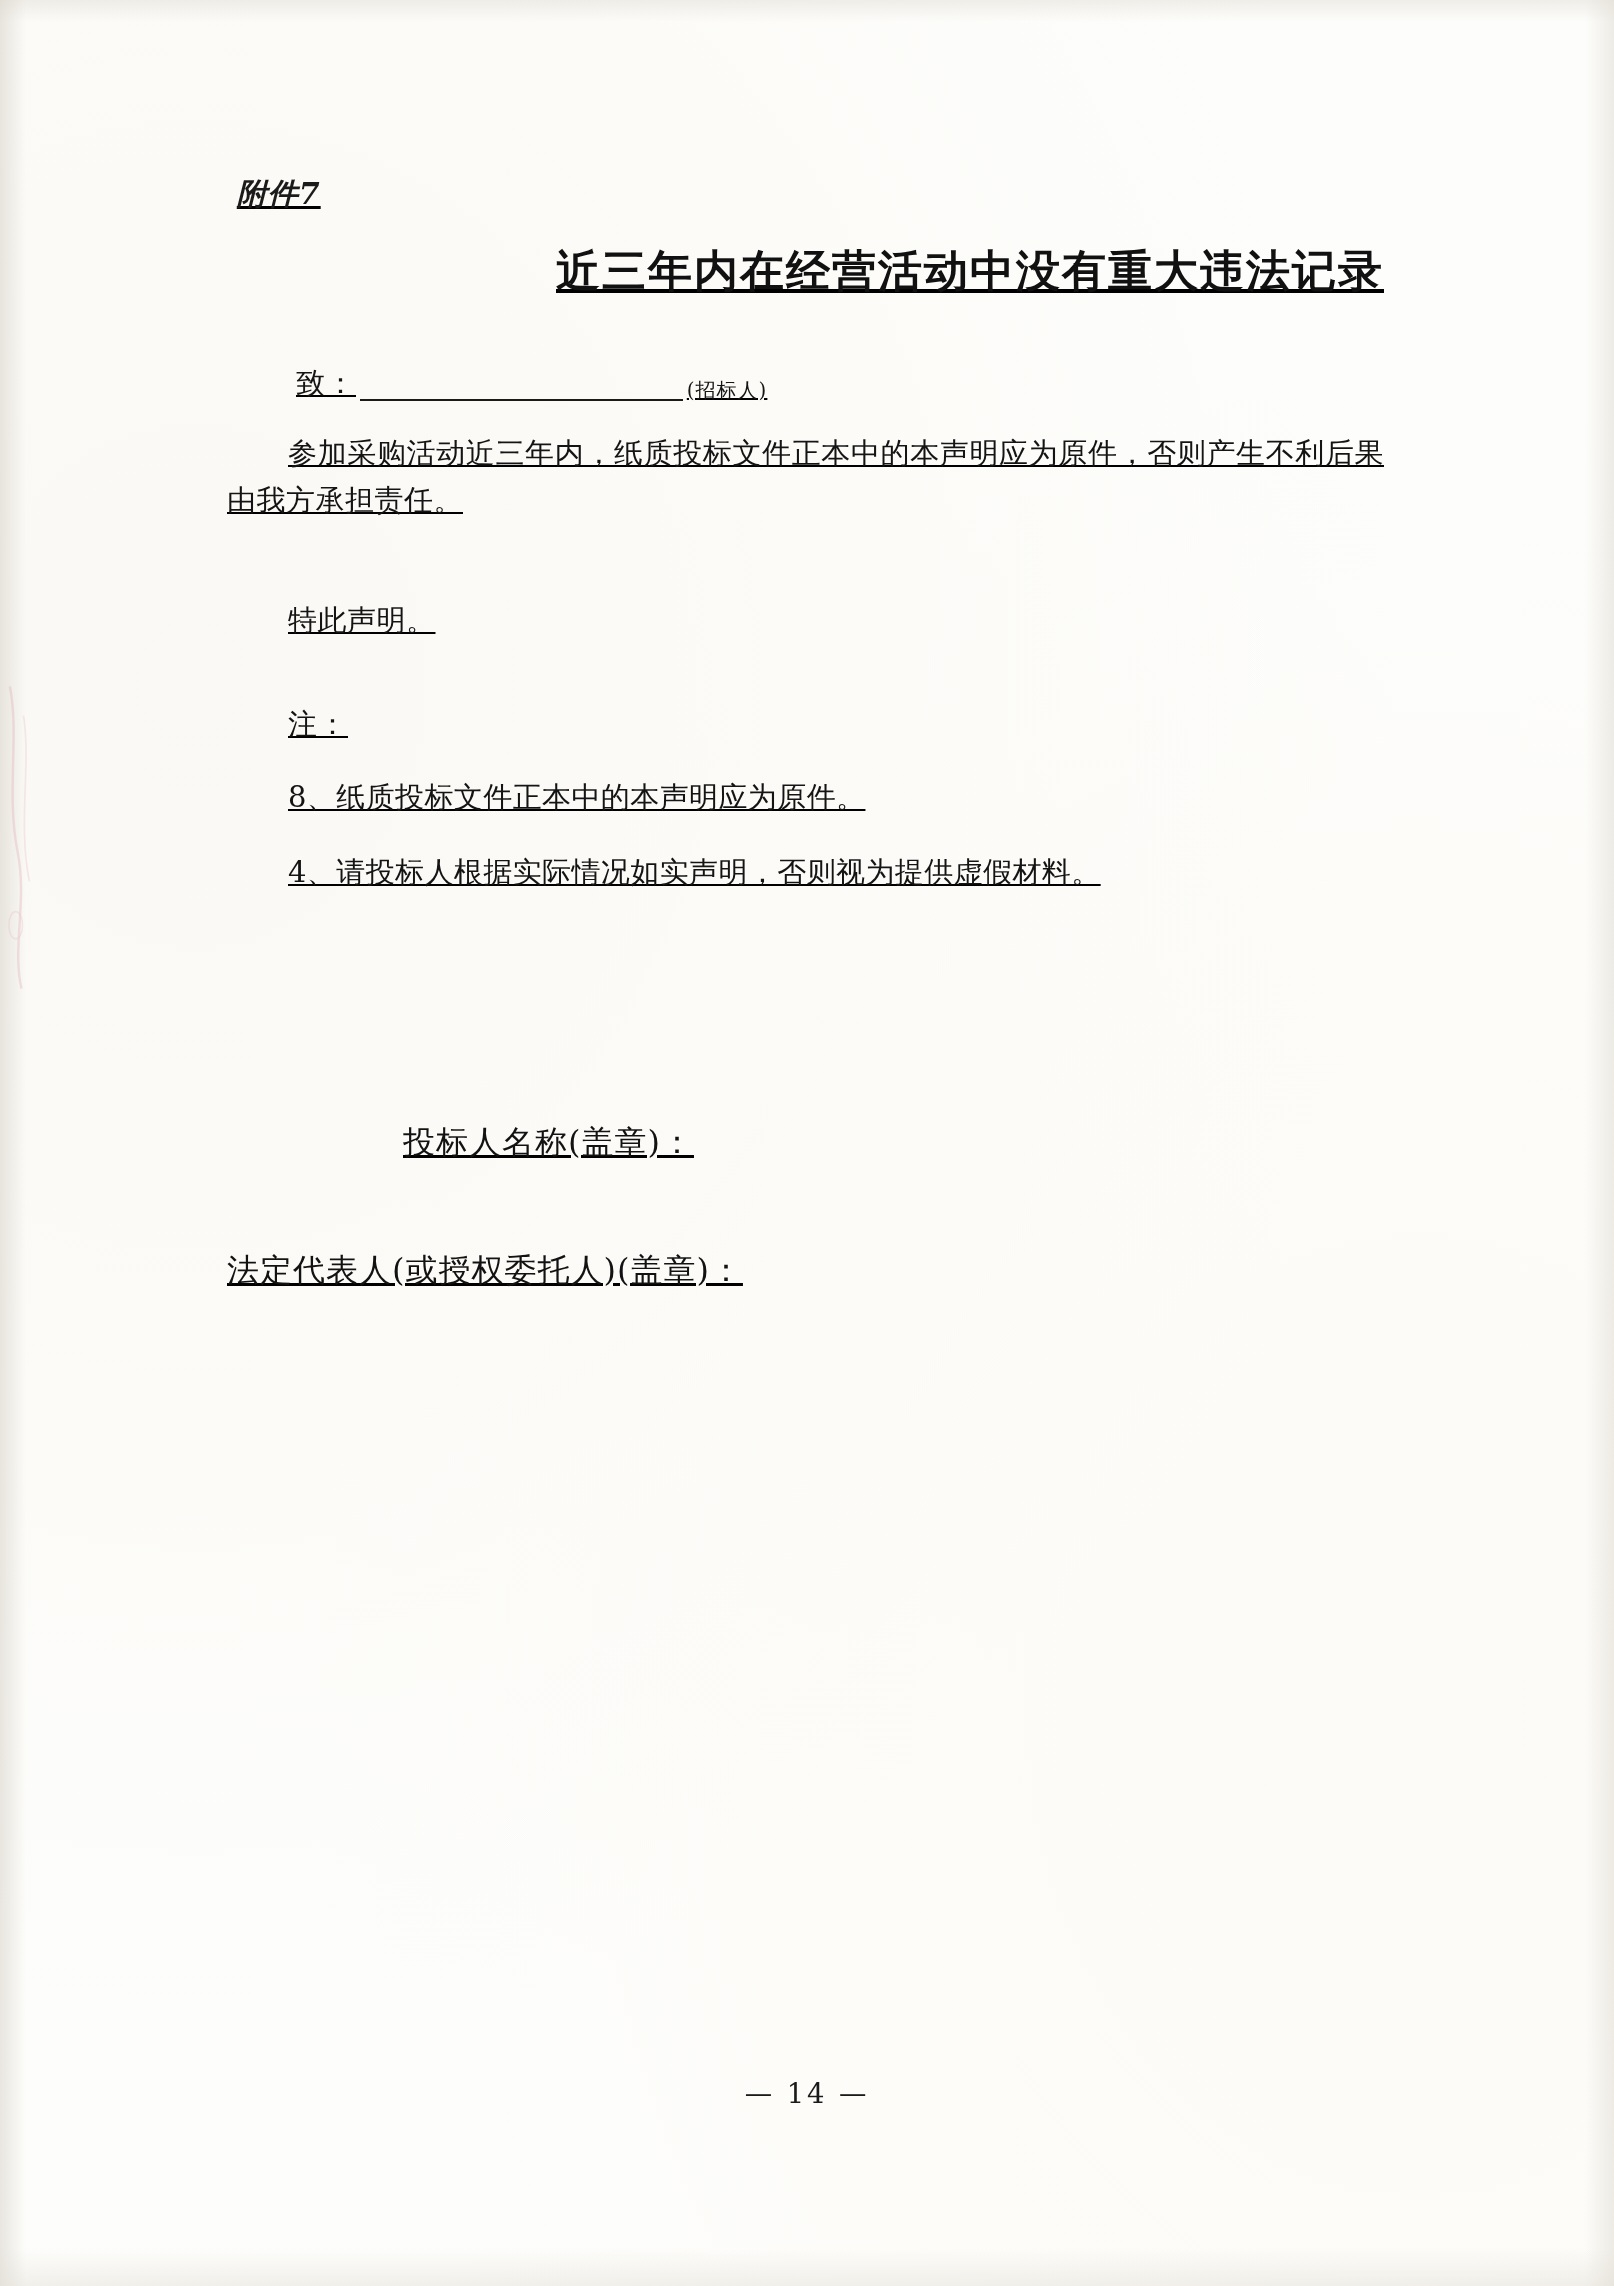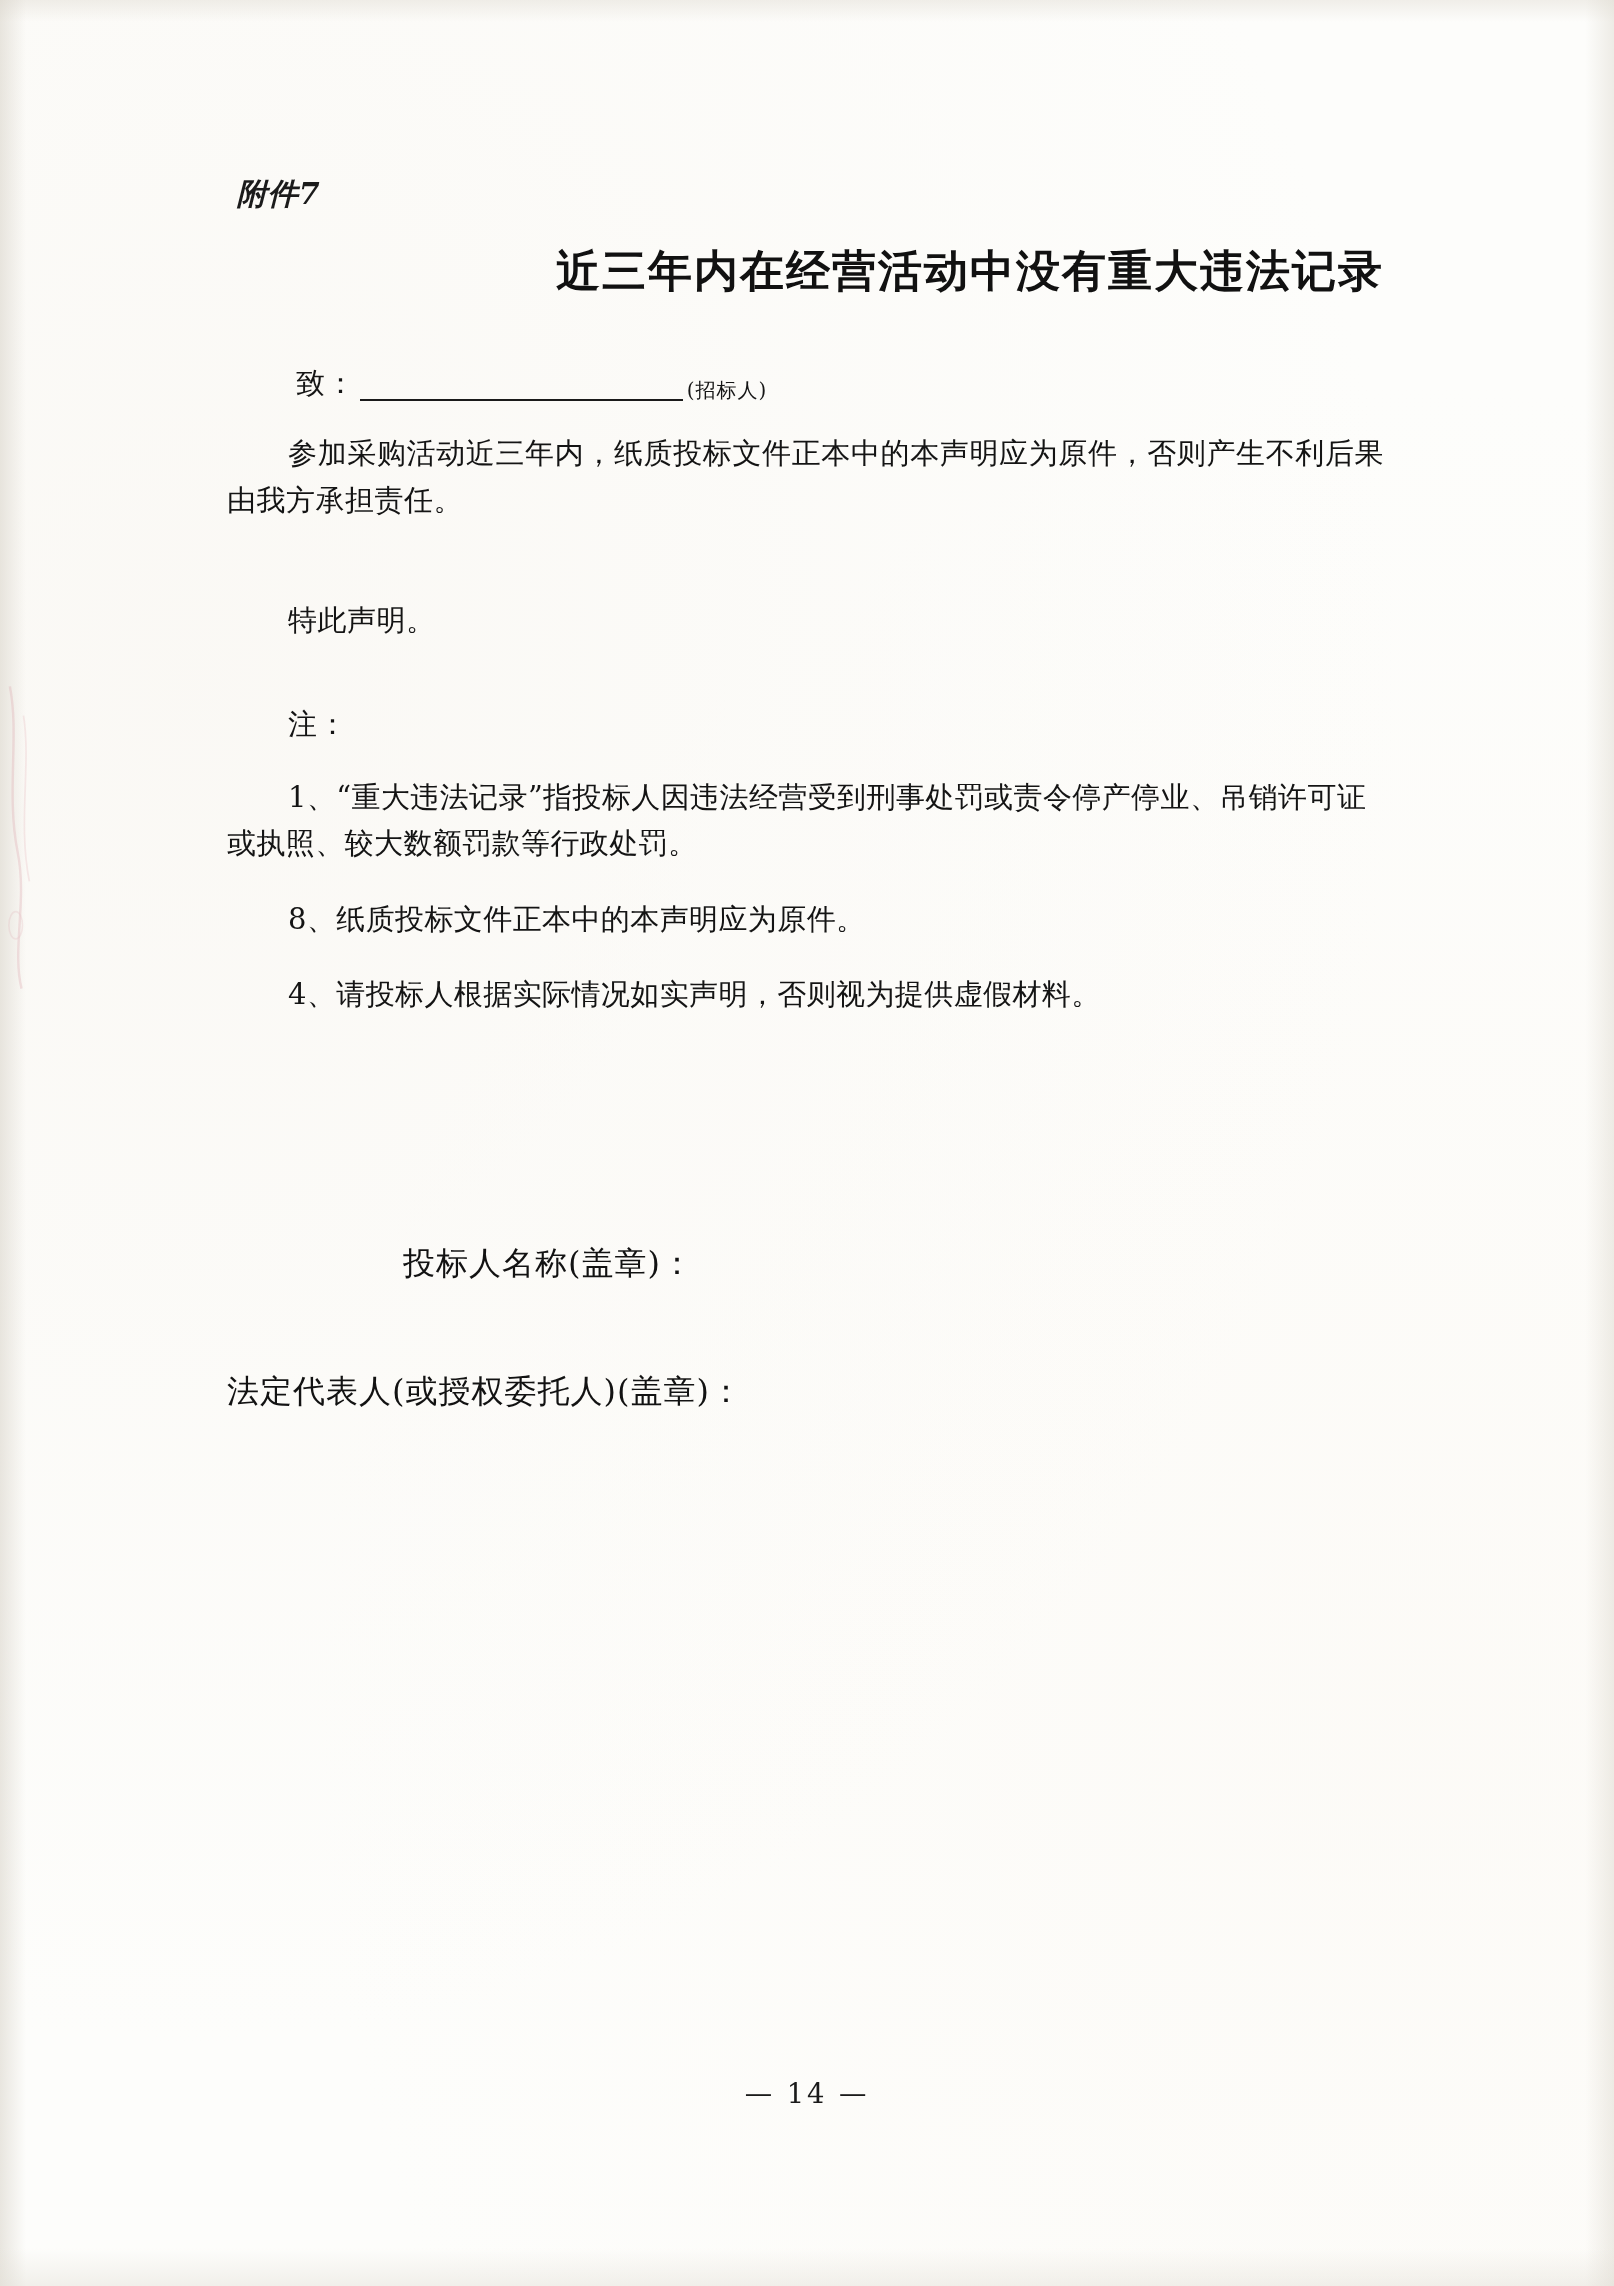--- a/index.html
+++ b/index.html
@@ -63,20 +63,21 @@
     height: 323px;
     pointer-events: none;
     opacity: 0.5;
   }
 
   .content {
     position: absolute;
     left: 227px;
     top: 174px;
     width: 1157px;
+    text-decoration: underline;
   }
 
   .attachment-label {
     font-family: "DejaVu Serif", "Liberation Serif", serif;
     font-size: 30px;
     font-weight: bold;
     font-style: italic;
     color: #1b1b1b;
     letter-spacing: 1px;
     margin: 0 0 27.4px 9.8px;
@@ -211,21 +212,20 @@
     <p class="body-para">参加采购活动近三年内，纸质投标文件正本中的本声明应为原件，否则产生不利后果由我方承担责任。</p>
 
     <div class="spacer-lg"></div>
 
     <p class="body-para">特此声明。</p>
 
     <div class="spacer-md"></div>
 
     <div class="note-head">注：</div>
 
-    <p class="note-item">1、“重大违法记录”指投标人因违法经营受到刑事处罚或责令停产停业、吊销许可证或执照、较大数额罚款等行政处罚。</p>
 
     <p class="note-item">8、纸质投标文件正本中的本声明应为原件。</p>
 
     <p class="note-item">4、请投标人根据实际情况如实声明，否则视为提供虚假材料。</p>
 
     <div class="signature-block">
       <div class="sig-line-1">投标人名称(盖章)：</div>
 
       <div class="sig-line-2">法定代表人(或授权委托人)(盖章)：</div>
 

